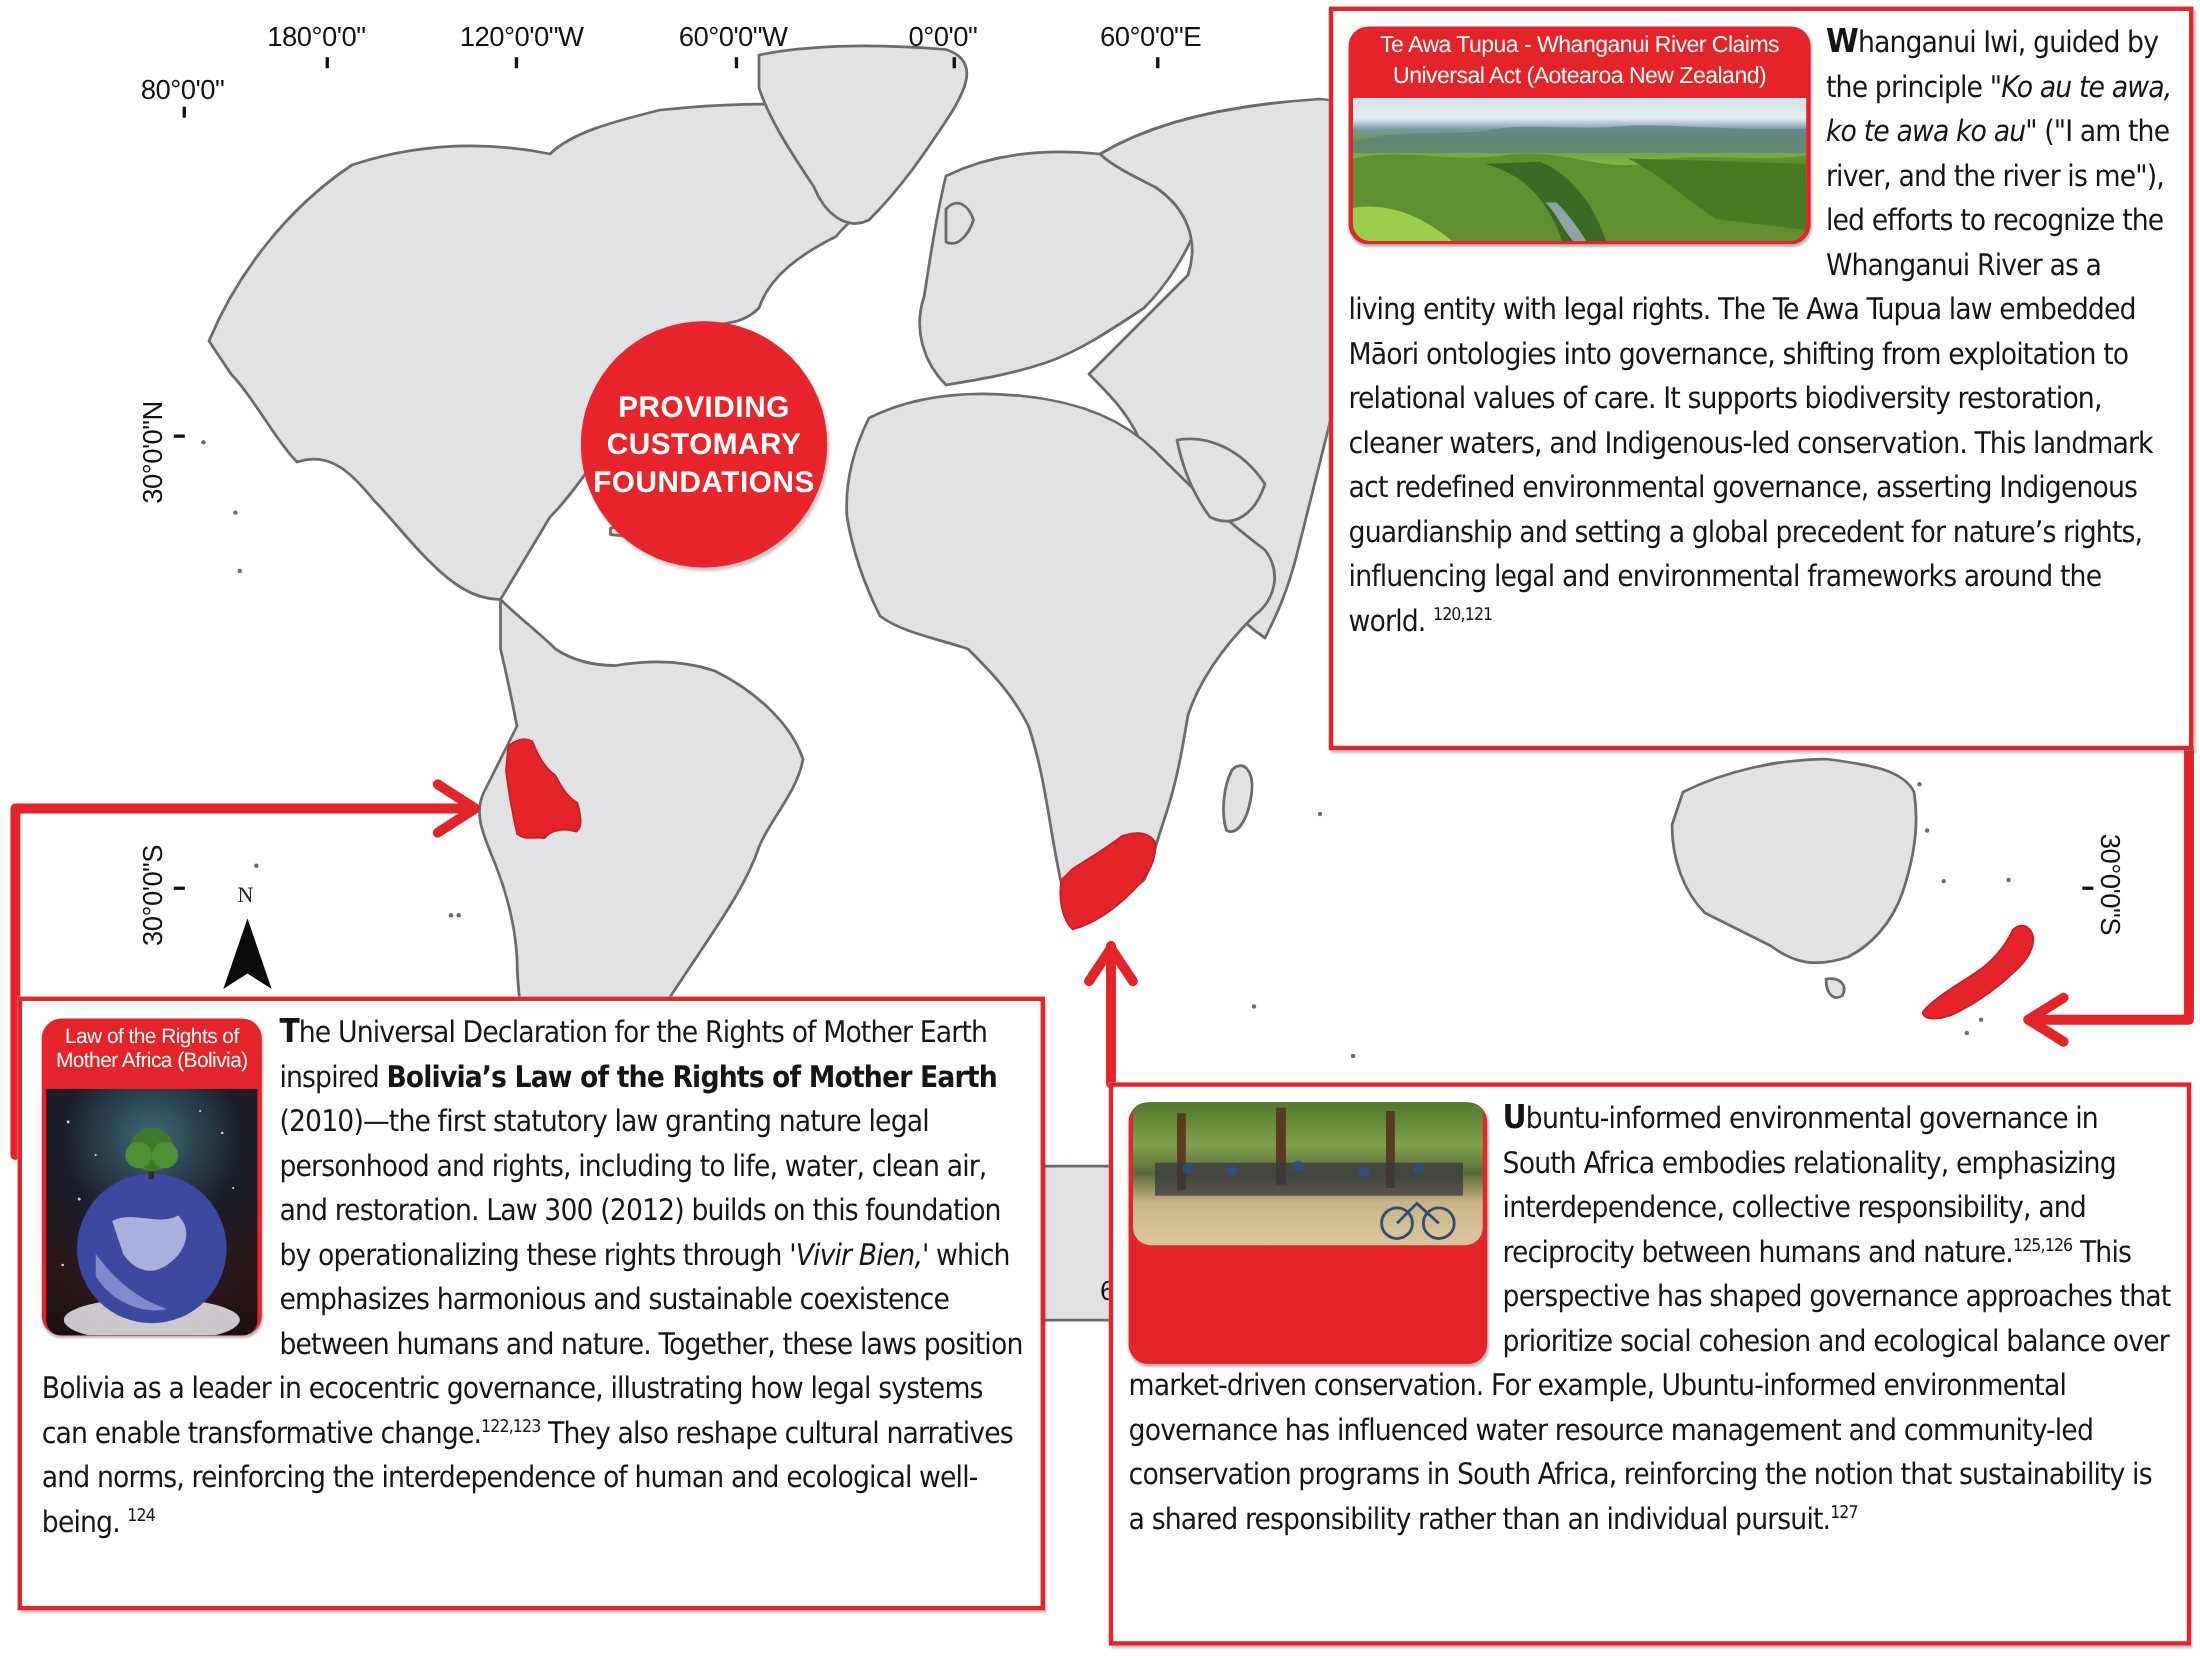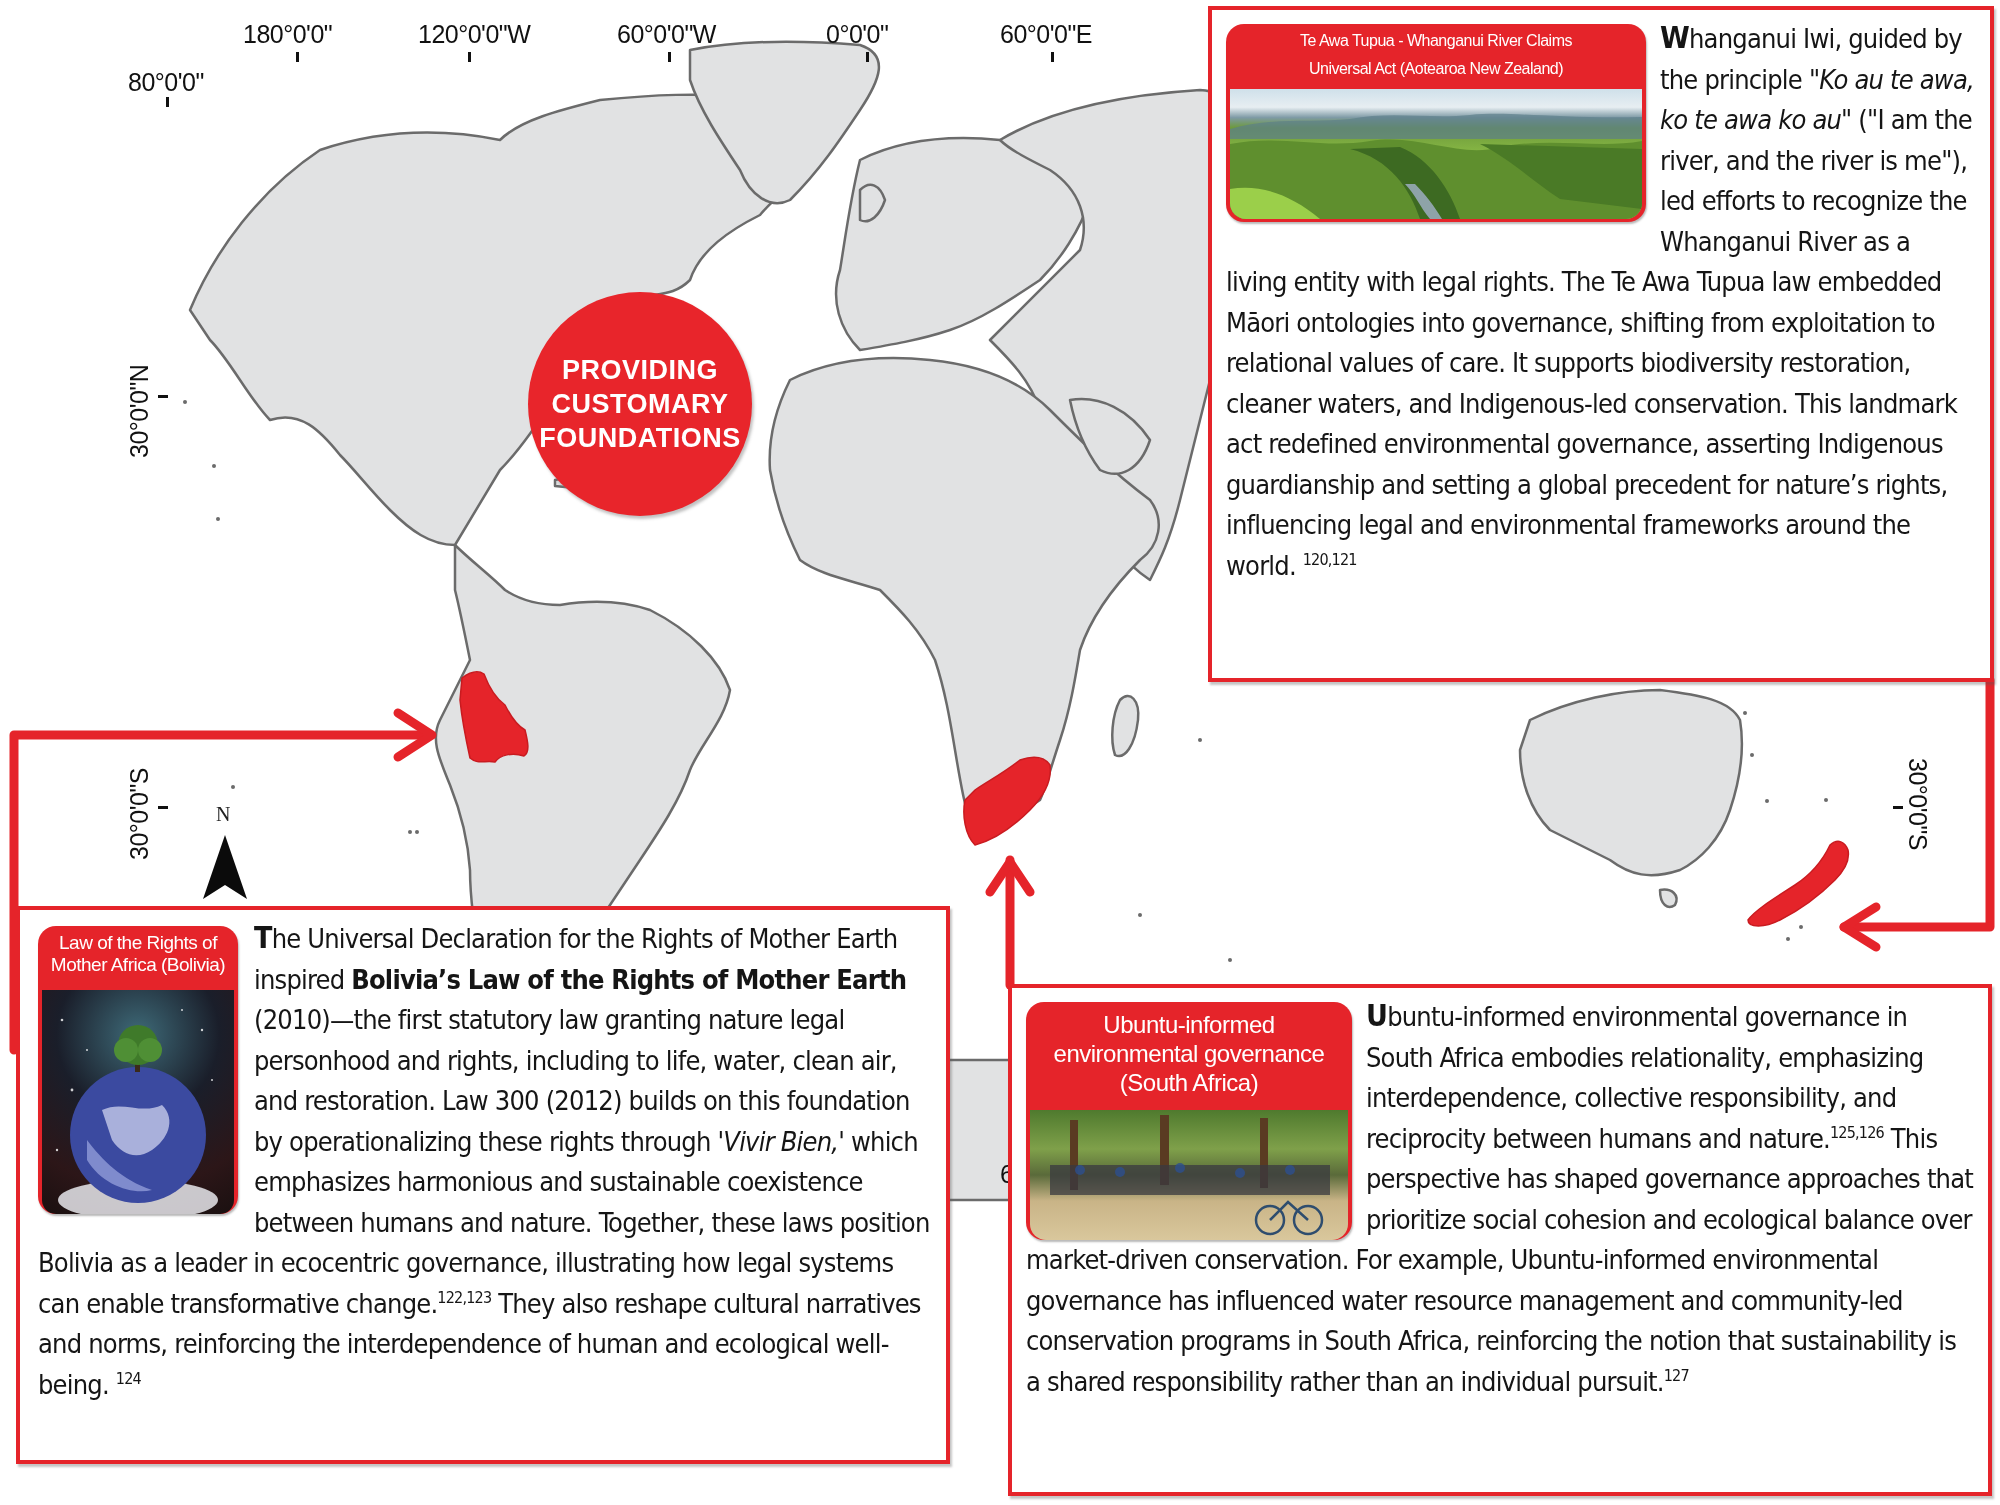--- a/index.html
+++ b/index.html
@@ -125,21 +125,21 @@
 </div>
 
 <div class="circle">
   <span>PROVIDING</span>
   <span>CUSTOMARY</span>
   <span>FOUNDATIONS</span>
 </div>
 
 <div class="callout" style="left:1208px;top:6px;width:786px;height:676px;padding:8px 14px 8px 14px;">
   <div class="card" style="width:420px;height:198px;margin:6px 14px 0 0;">
-    <div class="card-title" style="height:62px;padding-top:3px;font-size:16px;line-height:28px;">
+    <div class="card-title" style="height:62px;padding-top:3px;font-size:21px;line-height:28px;">
       <div>Te Awa Tupua - Whanganui River Claims</div>
       <div>Universal Act  (Aotearoa New Zealand)</div>
     </div>
     <div class="card-img" style="height:130px;margin:0 4px;border-radius:0 0 16px 16px;background:linear-gradient(180deg,#cfe0ea 0%,#e7eef2 14%,#7e9aa5 22%,#6d9a3a 30%,#8fc048 55%,#6f9a35 75%,#9ec65a 100%);">
       <svg width="412" height="130" viewBox="0 0 412 130" style="position:absolute;left:0;top:0;">
         <path d="M0,40 C40,28 80,34 120,30 C160,22 200,30 240,26 C280,22 330,30 412,28 L412,50 L0,50 Z" fill="#5d7f8a" opacity="0.7"></path>
         <path d="M0,55 C50,45 90,60 140,52 C190,44 230,70 270,58 C320,48 370,60 412,52 L412,130 L0,130 Z" fill="#5f8f2e"></path>
         <path d="M120,60 C160,70 180,100 190,130 L230,130 C220,100 200,70 170,58 Z" fill="#3d6a22"></path>
         <path d="M250,55 C280,70 300,90 330,110 L412,120 L412,60 Z" fill="#4a7a26"></path>
         <path d="M175,95 C185,105 190,118 200,130 L212,130 C205,118 195,105 185,95 Z" fill="#8ea3a8"></path>
@@ -176,25 +176,20 @@
         <circle cx="84" cy="60" r="12" fill="#4f8f35"></circle>
         <circle cx="108" cy="60" r="12" fill="#4f8f35"></circle>
       </svg>
     </div>
   </div>
   <p><b class="cap">T</b><span>he Universal Declaration for the Rights of Mother Earth inspired </span><b>Bolivia’s Law of the Rights of Mother Earth</b><span> (2010)—the first statutory law granting nature legal personhood and rights, including to life, water, clean air, and restoration. Law 300 (2012) builds on this foundation by operationalizing these rights through </span><i>'Vivir Bien,'</i><span> which emphasizes harmonious and sustainable coexistence between humans and nature. Together, these laws position Bolivia as a leader in ecocentric governance, illustrating how legal systems can enable transformative change.</span><sup>122,123</sup><span>  They also reshape cultural narratives and norms, reinforcing the interdependence of human and ecological well-being. </span><sup>124</sup></p>
 </div>
 
 <div class="callout" style="left:1008px;top:984px;width:984px;height:512px;padding:8px 14px 8px 14px;">
   <div class="card" style="width:326px;height:238px;margin:6px 14px 0 0;">
-    <div class="card-title" style="height:100px;padding-top:8px;font-size:24px;line-height:29px;">
-      <div>Ubuntu-informed</div>
-      <div>environmental governance</div>
-      <div>(South Africa)</div>
-    </div>
     <div class="card-img" style="height:130px;margin:0 4px;border-radius:0 0 16px 16px;background:linear-gradient(180deg,#4f7a2e 0%,#7fa04a 30%,#5a6a3a 50%,#c9b487 70%,#d9c79c 100%);">
       <svg width="318" height="130" viewBox="0 0 318 130" style="position:absolute;left:0;top:0;">
         <rect x="40" y="10" width="8" height="70" fill="#5a3b22"></rect>
         <rect x="130" y="5" width="9" height="70" fill="#5a3b22"></rect>
         <rect x="230" y="8" width="8" height="70" fill="#5a3b22"></rect>
         <rect x="20" y="55" width="280" height="30" fill="#3a3a40" opacity="0.75"></rect>
         <g fill="#2d4f8e" opacity="0.8">
             <circle cx="50" cy="60" r="5"></circle>
             <circle cx="90" cy="62" r="5"></circle>
             <circle cx="150" cy="58" r="5"></circle>

